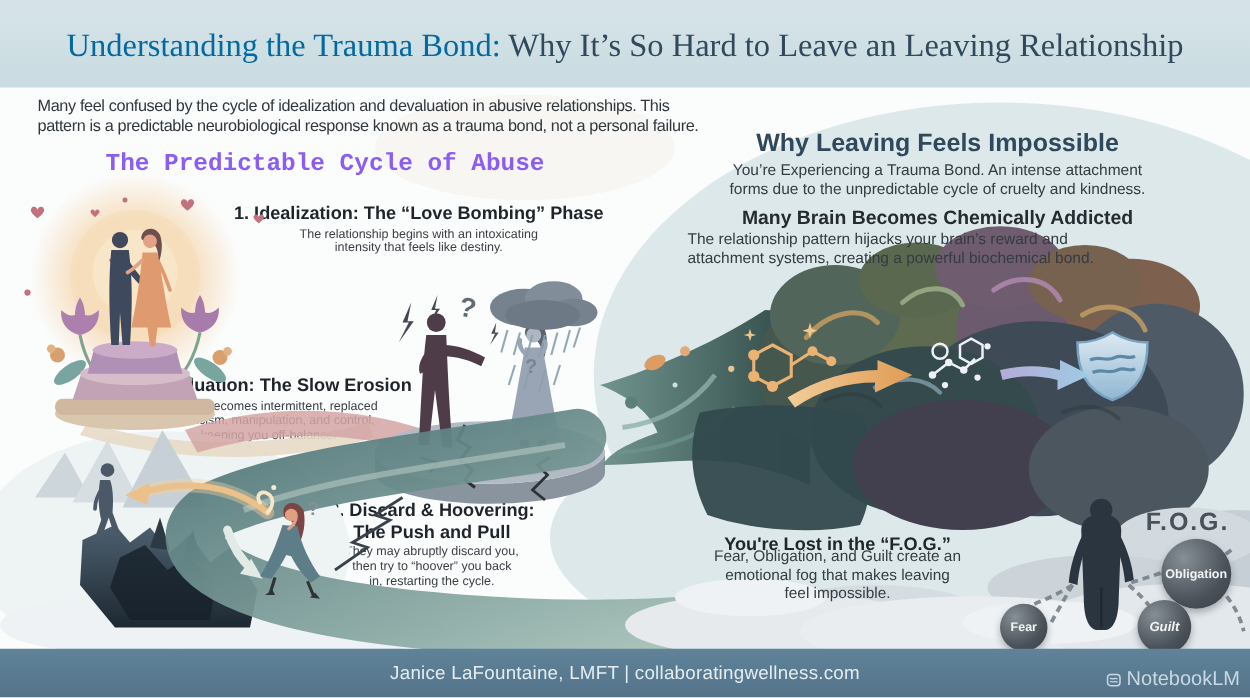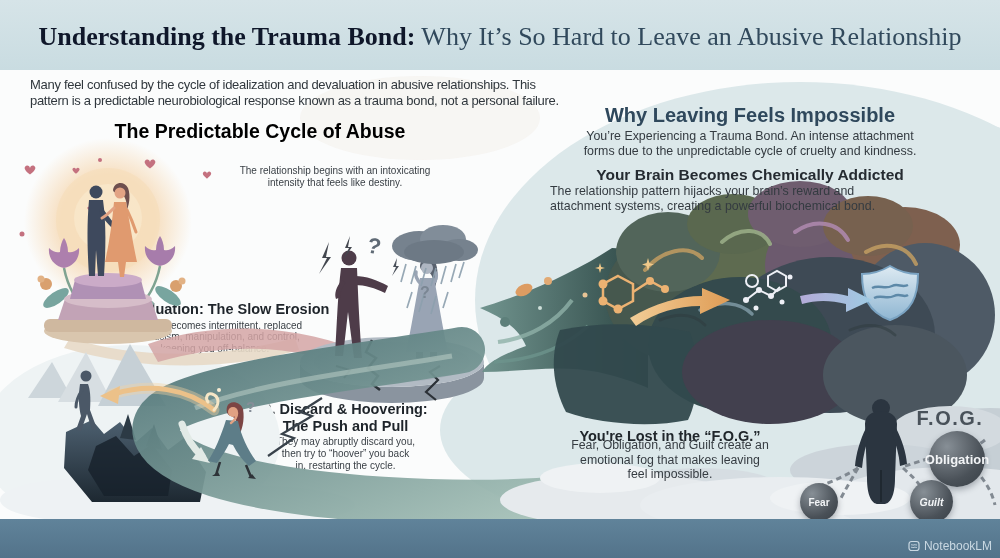--- a/index.html
+++ b/index.html
@@ -7,25 +7,25 @@
     width:1000px;height:558px;position:relative;overflow:hidden;
     font-family:"Liberation Sans",sans-serif;background:#fbfcfc;
   }
   .abs{position:absolute;}
   #header-band{left:0;top:0;width:1000px;height:70px;
     background:linear-gradient(#d6e4e8,#c9dce1);z-index:0;}
   #art{left:0;top:0;width:1000px;height:558px;z-index:1;}
   .txt{z-index:2;white-space:pre-line;}
   #main-title{left:0;top:22px;width:1000px;text-align:center;white-space:nowrap;
     font-family:"Liberation Serif",serif;font-size:26px;color:#31495c;z-index:2;}
-  #main-title .t-bold{font-weight:bold;color:#0f172a;}
+  #main-title .t-bold{font-weight:normal;color:#0369a1;}
   #intro{left:30px;top:77px;width:560px;font-size:13px;letter-spacing:-0.3px;
     color:#30373d;font-weight:normal;line-height:1.25;}
   #cycle-heading{left:55px;top:120px;width:410px;text-align:center;
-    font-size:19.5px;font-weight:bold;color:#000000;}
+    font-size:19.5px;font-weight:bold;color:#8b5cf6;font-family:Liberation Mono, monospace;}
   .step{text-align:center;}
   .step-title{font-size:14.5px;font-weight:bold;color:#1e242a;line-height:1.15;white-space:pre-line;}
   .step-desc{font-size:10px;color:#393f45;line-height:1.17;margin-top:2px;white-space:pre-line;}
   #step1{left:160px;top:163px;width:350px;}
   #step2{left:80px;top:301px;width:270px;}
   #step3{left:238px;top:401px;width:215px;}
   #why-heading{left:530px;top:104px;width:440px;text-align:center;
     font-size:20px;font-weight:bold;color:#2f485c;}
   #why-sub{left:535px;top:129px;width:430px;text-align:center;
     font-size:12.4px;color:#343b41;line-height:1.2;}
@@ -45,28 +45,28 @@
     font-size:14.5px;font-weight:bold;color:#20262b;}
   #fog-desc{left:550px;top:422px;width:240px;text-align:center;
     font-size:12.3px;color:#363c42;line-height:1.18;margin-top:16px;}
   #fog-acronym{left:898px;top:407px;width:104px;text-align:center;
     font-size:20px;font-weight:bold;letter-spacing:1.5px;color:#49525a;}
   .ball{border-radius:50%;display:flex;align-items:center;justify-content:center;
     background:radial-gradient(circle at 32% 28%,#878f96,#4a5158 62%,#373e45);
     color:#f2f4f6;font-weight:bold;z-index:2;
     box-shadow:0 3px 6px rgba(40,50,60,0.35);}
   #ball-fear{left:800px;top:483px;width:38px;height:38px;font-size:10px;}
-  #ball-obligation{left:929px;top:431px;width:56px;height:56px;font-size:13px;}
+  #ball-obligation{left:929px;top:431px;width:56px;height:56px;font-size:10px;}
   #ball-guilt{left:910px;top:480px;width:43px;height:43px;font-size:10.5px;font-style:italic;}
   #footer{left:0;top:519px;width:1000px;height:39px;z-index:3;
     background:linear-gradient(#60839a,#53738a);
     display:flex;align-items:center;justify-content:center;}
   #footer-credit{color:#e4edf1;font-size:15px;letter-spacing:0.2px;}
   #watermark{position:absolute;right:8px;bottom:5px;display:flex;align-items:center;gap:4px;
-    color:#c9d8e2;font-size:12px;margin-top:30px;}
+    color:#c9d8e2;font-size:16px;margin-top:30px;}
 </style>
 </head>
 <body>
 
 <div id="header-band" class="abs"></div>
 
 <svg id="art" class="abs" viewBox="0 0 1000 558">
   <defs>
     <radialGradient id="gGlow">
       <stop offset="0" stop-color="#f9e6c8"></stop>
@@ -330,49 +330,50 @@
   <g stroke="#788089" stroke-width="3" stroke-dasharray="5.5 4" fill="none" opacity="0.9">
     <path d="M858,468 C842,478 826,484 814,488"></path>
     <path d="M905,466 C918,462 930,458 936,456"></path>
     <path d="M903,468 C912,476 918,482 920,486"></path>
     <path d="M975,470 C985,480 992,492 995,505"></path>
     <path d="M858,468 C850,482 844,492 840,500"></path>
     <path d="M985,440 C975,448 965,452 958,454"></path>
   </g>
 </svg>
 
-<div id="main-title" class="abs"><span class="t-bold">Understanding the Trauma Bond:</span><span> Why It’s So Hard to Leave an Abusive Relationship</span></div>
+<div id="main-title" class="abs"><span class="t-bold">Understanding the Trauma Bond:</span><span> Why It’s So Hard to Leave an Leaving Relationship</span></div>
 
 <div id="intro" class="abs txt">Many feel confused by the cycle of idealization and devaluation in abusive relationships. This
 pattern is a predictable neurobiological response known as a trauma bond, not a personal failure.</div>
 
 <div id="cycle-heading" class="abs txt">The Predictable Cycle of Abuse</div>
 
 <div id="step1" class="abs step">
+  <div class="step-title">1. Idealization: The “Love Bombing” Phase</div>
   <div class="step-desc">The relationship begins with an intoxicating
 intensity that feels like destiny.</div>
 </div>
 <div id="step2" class="abs step">
   <div class="step-title">2. Devaluation: The Slow Erosion</div>
   <div class="step-desc">Warmth becomes intermittent, replaced
 by criticism, manipulation, and control,
 keeping you off-balance.</div>
 </div>
 <div id="step3" class="abs step">
   <div class="step-title">3. Discard &amp; Hoovering:
 The Push and Pull</div>
   <div class="step-desc">They may abruptly discard you,
 then try to “hoover” you back
 in, restarting the cycle.</div>
 </div>
 
 <div id="why-heading" class="abs txt">Why Leaving Feels Impossible</div>
 <div id="why-sub" class="abs txt">You’re Experiencing a Trauma Bond. An intense attachment
 forms due to the unpredictable cycle of cruelty and kindness.</div>
-<div id="brain-heading" class="abs txt">Your Brain Becomes Chemically Addicted</div>
+<div id="brain-heading" class="abs txt">Many Brain Becomes Chemically Addicted</div>
 <div id="brain-sub" class="abs txt">The relationship pattern hijacks your brain’s reward and
 attachment systems, creating a powerful biochemical bond.</div>
 
 <div id="chem-dopamine" class="abs chem">
   <div class="chem-name" style="color: rgb(236, 179, 110);">Dopamine</div>
   <div class="chem-desc">Creates addictive
 “wanting” and seeking
 for the intermittent
 “highs” of the
 relationship.</div>
@@ -397,20 +398,21 @@
 <div id="fog-desc" class="abs txt">Fear, Obligation, and Guilt create an
 emotional fog that makes leaving
 feel impossible.</div>
 <div id="fog-acronym" class="abs txt">F.O.G.</div>
 
 <div id="ball-fear" class="abs ball">Fear</div>
 <div id="ball-obligation" class="abs ball">Obligation</div>
 <div id="ball-guilt" class="abs ball">Guilt</div>
 
 <div id="footer" class="abs">
+  <div id="footer-credit">Janice LaFountaine, LMFT | collaboratingwellness.com</div>
   <div id="watermark">
     <svg width="12" height="12" viewBox="0 0 12 12">
       <rect x="1" y="1.5" width="10" height="9" rx="2.5" fill="none" stroke="#c9d8e2" stroke-width="1.2"></rect>
       <path d="M3,5 C4,4.2 4.8,5.6 6,4.9 C7.2,4.2 8,5.5 9,4.8" stroke="#c9d8e2" stroke-width="1" fill="none"></path>
       <path d="M3,7.5 C4,6.7 4.8,8.1 6,7.4 C7.2,6.7 8,8 9,7.3" stroke="#c9d8e2" stroke-width="1" fill="none"></path>
     </svg>
     <span>NotebookLM</span>
   </div>
 </div>
 

